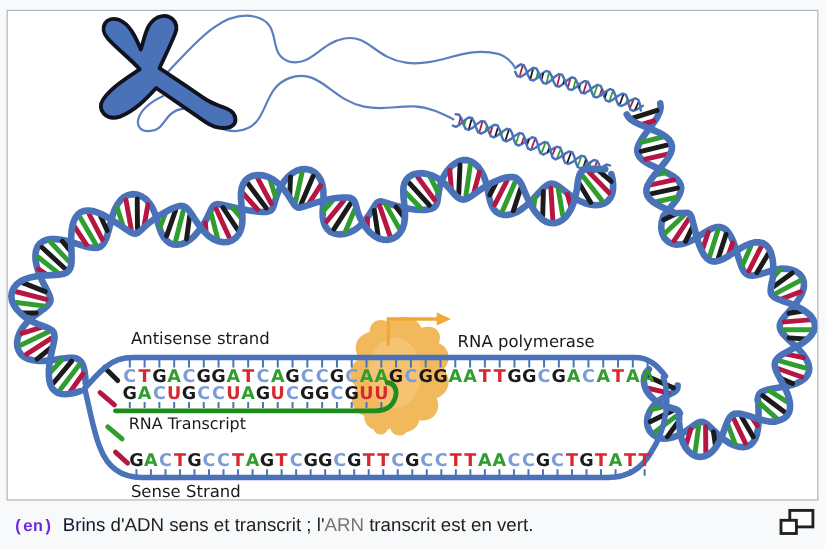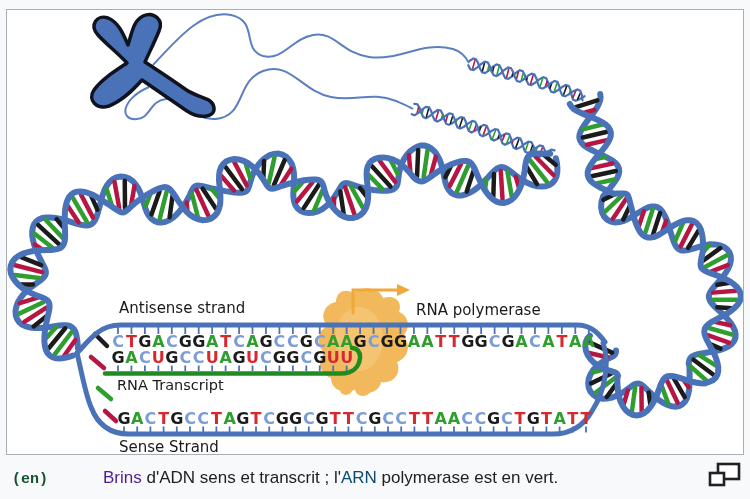--- a/index.html
+++ b/index.html
@@ -15,21 +15,21 @@
   .figure-box svg{display:block;width:736px;height:444px;}
   .caption{
     position:absolute;left:0;top:457px;width:750px;height:42px;
     display:flex;align-items:center;
   }
   .caption-inner{
     padding-left:12px;font-size:17px;color:#202122;white-space:pre;
   }
   .lang-tag{
     font-family:"Liberation Mono", monospace;font-weight:bold;font-size:15px;
-    margin-right:9px;color:#14532d;
+    margin-right:9px;color:#6d28d9;
   }
   .caption-link{text-decoration:none;cursor:pointer;}
   .expand-icon{
     position:absolute;right:8px;top:460px;width:36px;height:30px;cursor:pointer;
   }
   
   .diag-label{font-family:"DejaVu Sans", sans-serif;fill:#1a1a1a;}
   .base{font-family:"DejaVu Sans", sans-serif;font-weight:bold;font-size:16px;text-anchor:middle;}
 </style>
 </head>
@@ -443,19 +443,19 @@
     <path id="chromosome" stroke-width="3.5" stroke-linejoin="round" d="M 97,34 C 88,24 96,13 107,17 C 117,21 122,32 127,44 C 131,32 132,20 142,15 C 153,10 163,19 158,30 C 154,40 148,52 144,61 C 156,69 170,78 184,88 C 198,98 212,96 213,107 C 214,117 198,118 186,110 C 170,99 154,88 141,79 C 131,90 121,100 108,105 C 96,109 86,99 93,89 C 101,78 114,70 126,62 C 117,52 105,43 97,34 Z" fill="#4a72b8" stroke="#10131d"></path>
 
     <text class="diag-label" x="118" y="312" font-size="15">Antisense strand</text>
     <text class="diag-label" x="415" y="314" font-size="15">RNA polymerase</text>
     <text class="diag-label" x="116" y="389" font-size="14.5">RNA Transcript</text>
     <text class="diag-label" x="118" y="451" font-size="15">Sense Strand</text>
   </svg>
 </div>
 
 <div class="caption">
-  <div class="caption-inner"><span class="lang-tag">(en)</span><a class="caption-link" style="color: #4c1d95; margin-left: 46px;">Brins</a><span> d'ADN sens et transcrit ; l'</span><a class="caption-link" style="color: #0c4a6e;">ARN</a><span> polymerase est en vert.</span></div>
+  <div class="caption-inner"><span class="lang-tag">(en)</span><a class="caption-link" style="color: #0f172a;">Brins</a><span> d'ADN sens et transcrit ; l'</span><a class="caption-link" style="color: #737373;">ARN</a><span> transcrit est en vert.</span></div>
 </div>
 
 <svg class="expand-icon" viewBox="0 0 36 30">
   <rect x="12" y="4" width="21" height="15" fill="#ffffff" stroke="#202122" stroke-width="2.6"></rect>
   <rect x="4" y="13" width="14" height="12" fill="#ffffff" stroke="#202122" stroke-width="2.6"></rect>
 </svg>
 
 </body></html>

